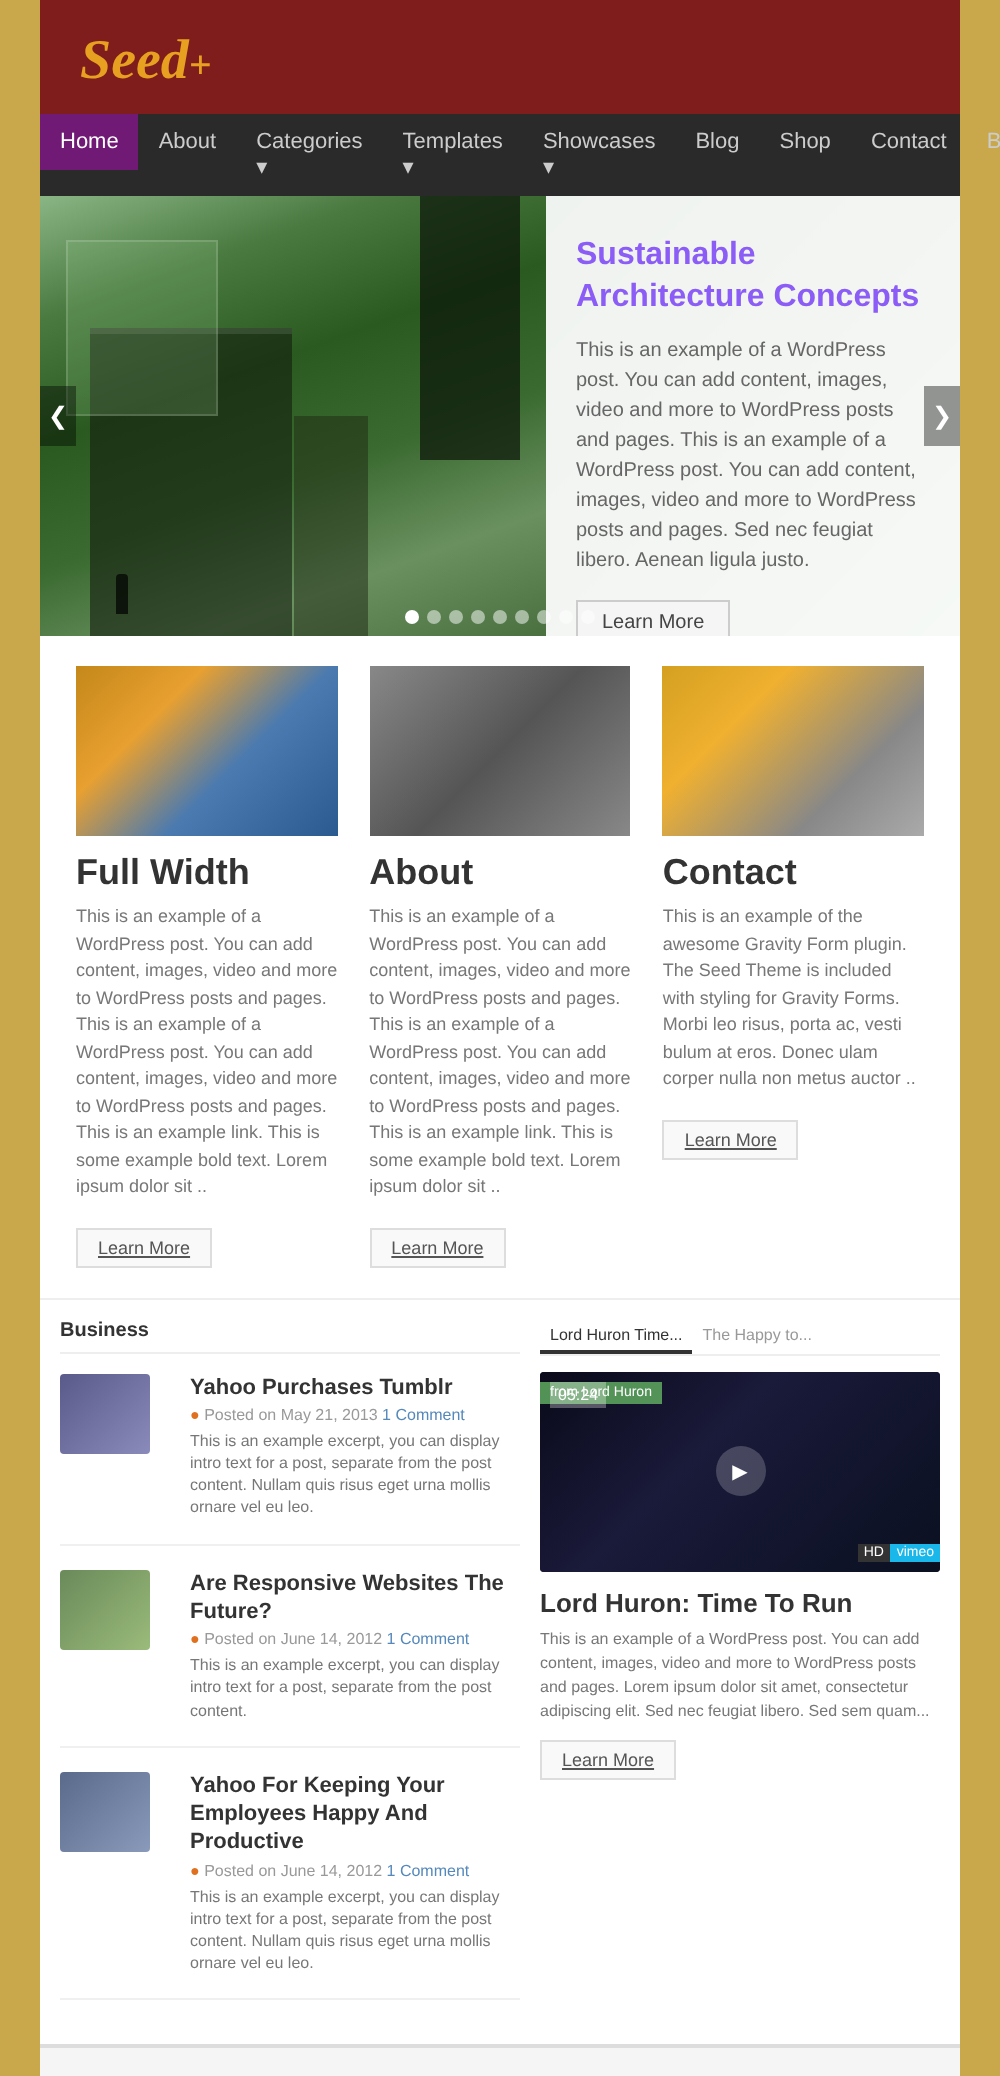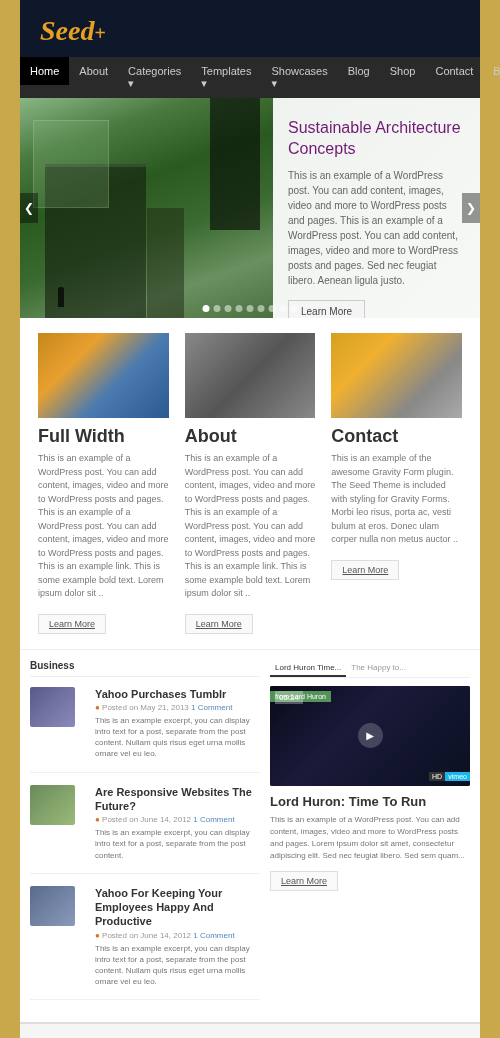--- a/index.html
+++ b/index.html
@@ -1,35 +1,35 @@
 <!DOCTYPE html>
 <html><head>
   <meta charset="utf-8">
   <style>
     * { box-sizing: border-box; margin: 0; padding: 0; }
     body { font-family: Arial, sans-serif; background: #c8a84b; width: 500px; }
     
     .page-wrapper { background: #fff; width: 460px; margin: 0 auto; }
     
     
-    .header { padding: 15px 20px 10px; background: #0f172a; }
+    .header { padding: 15px 20px 10px; background: #7f1d1d; }
     .logo { font-family: Georgia, serif; font-size: 28px; font-weight: bold; color: #222; }
     .logo span { color: #e8a020; }
     
     
     .nav { background: #2a2a2a; padding: 0; }
     .nav ul { display: flex; list-style: none; }
     .nav ul li a { display: block; padding: 8px 10px; color: #ccc; text-decoration: none; font-size: 11px; }
-    .nav ul li.active a { background: #000000; color: #fff; text-align: center; }
+    .nav ul li.active a { background: #701a75; color: #fff; text-align: center; }
     
     
     .hero { position: relative; background: #333; overflow: hidden; }
     .hero-image { width: 100%; height: 220px; background: linear-gradient(135deg, #4a6741 0%, #2d5a3d 30%, #5a7a50 60%, #8ab085 100%); display: flex; align-items: flex-end; }
     .hero-overlay { position: absolute; right: 0; top: 0; width: 45%; height: 100%; background: rgba(255,255,255,0.92); padding: 20px 15px; }
-    .hero-title { font-size: 16px; font-weight: normal; color: #701a75; margin-bottom: 8px; line-height: 1.3; }
+    .hero-title { font-size: 16px; font-weight: bold; color: #8b5cf6; margin-bottom: 8px; line-height: 1.3; }
     .hero-desc { font-size: 10px; color: #666; line-height: 1.5; margin-bottom: 12px; }
     .hero-btn { display: inline-block; padding: 5px 12px; border: 1px solid #ccc; font-size: 10px; color: #444; text-decoration: none; background: #f5f5f5; }
     .hero-arrow-left, .hero-arrow-right { position: absolute; top: 50%; transform: translateY(-50%); background: rgba(0,0,0,0.4); color: #fff; width: 18px; height: 30px; display: flex; align-items: center; justify-content: center; font-size: 12px; cursor: pointer; z-index: 10; }
     .hero-arrow-left { left: 0; }
     .hero-arrow-right { right: 0; }
     .hero-dots { position: absolute; bottom: 6px; left: 50%; transform: translateX(-50%); display: flex; gap: 4px; }
     .hero-dot { width: 7px; height: 7px; border-radius: 50%; background: rgba(255,255,255,0.5); }
     .hero-dot.active { background: #fff; }
     
     

